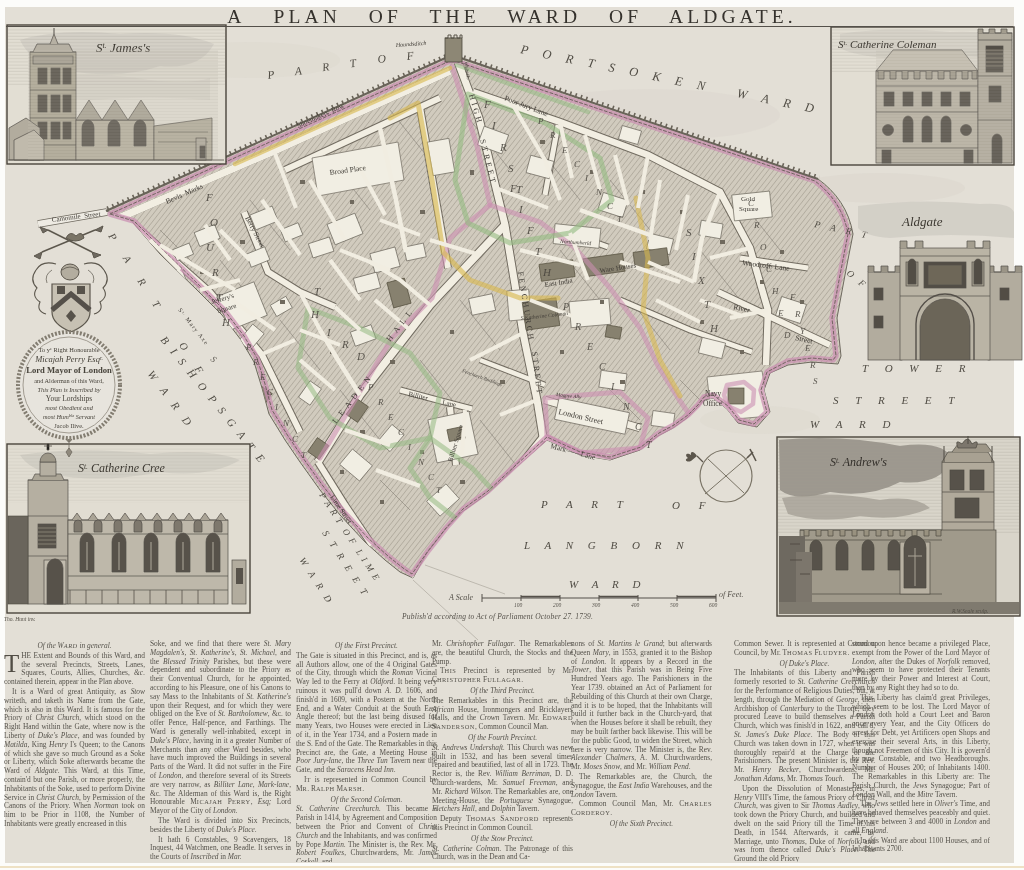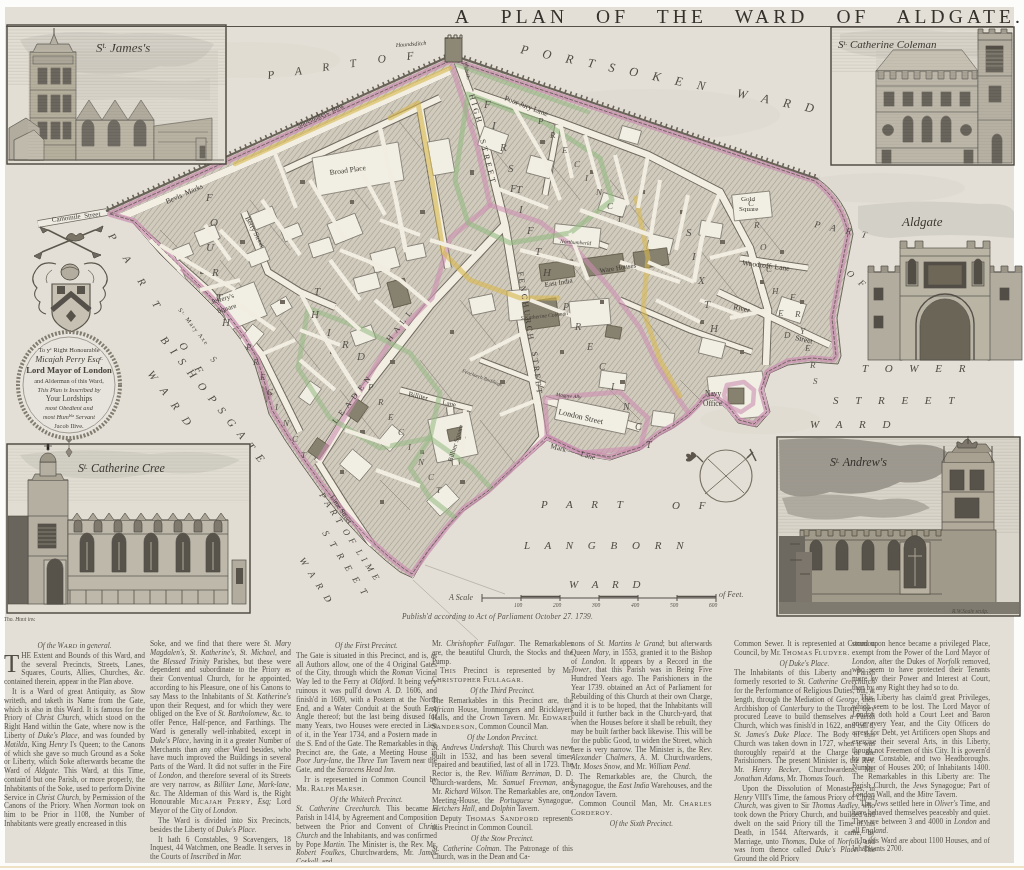--- a/index.html
+++ b/index.html
@@ -1,19 +1,19 @@
 <!DOCTYPE html>
 <html><head>
 <meta charset="utf-8">
 <style>
   html,body{margin:0;padding:0;}
   body{width:1024px;height:870px;background:#fcfcfa;position:relative;overflow:hidden;
        font-family:"Liberation Serif", serif;}
   .paper{position:absolute;left:5px;top:7px;width:1009px;height:856px;background:#e3dfd6;}
-  .title{position:absolute;left:0;top:6px;width:1024px;text-align:right;
+  .title{position:absolute;left:0;top:6px;width:1024px;text-align:center;
          font-size:19.5px;color:#35322d;letter-spacing:4.1px;word-spacing:5px;white-space:nowrap;}
   .trule{position:absolute;left:6px;top:26px;width:1007px;height:1.3px;background:#54504a;}
   svg{position:absolute;left:0;top:0;}
   .col{position:absolute;top:640px;height:222px;font-size:7.4px;line-height:8.8px;
        color:#55524b;text-align:justify;overflow:hidden;}
   .col p{margin:0 0 1px 0;text-indent:8px;}
   .col p.np{text-indent:0;}
   .hdr{text-align:center;font-style:italic;text-indent:0 !important;margin:2px 0 1px 0 !important;}
   .sc{font-size:6.4px;letter-spacing:.5px;}
   .dc{float:left;font-size:25px;line-height:21px;padding:1px 2px 0 0;color:#514d45;}
@@ -731,30 +731,30 @@
 <div class="col" style="left:150px;width:141px;">
 <p class="np">Soke, and we find that there were <i>St. Mary Magdalen's</i>, <i>St. Katherine's</i>, <i>St. Michael</i>, and the <i>Blessed Trinity</i> Parishes, but these were dependent and subordinate to the Priory as their Conventual Church, for he appointed, according to his Pleasure, one of his Canons to say Mass to the Inhabitants of <i>St. Katherine's</i> upon their Request, and for which they were obliged on the Eve of <i>St. Bartholomew</i>, &amp;c. to offer Pence, Half-pence, and Farthings. The Ward is generally well-inhabited, except in <i>Duke's Place</i>, having in it a greater Number of Merchants than any other Ward besides, who have much improved the Buildings in several Parts of the Ward. It did not suffer in the Fire of <i>London</i>, and therefore several of its Streets are very narrow, as <i>Billiter Lane</i>, <i>Mark-lane</i>, &amp;c. The Alderman of this Ward is, the Right Honourable M<span class="sc">ICAJAH</span> P<span class="sc">ERRY</span>, <i>Esq;</i> Lord Mayor of the City of <i>London</i>.</p>
 <p>The Ward is divided into Six Precincts, besides the Liberty of <i>Duke's Place</i>.</p>
 <p>It hath 6 Constables, 9 Scavengers, 18 Inquest, 44 Watchmen, one Beadle. It serves in the Courts of <i>Inscribed</i> in <i>Mar.</i></p>
 </div>
 
 <div class="col" style="left:296px;width:141px;">
 <p class="hdr">Of the First Precinct.</p>
 <p class="np">The Gate is situated in this Precinct, and is, as all Authors allow, one of the 4 Original Gates of the City, through which the <i>Roman</i> Vicinal Way led to the Ferry at <i>Oldford</i>. It being very ruinous it was pull'd down <i>A. D.</i> 1606, and finish'd in 1609, with a Postern at the North End, and a Water Conduit at the South East Angle thereof; but the last being disused for many Years, two Houses were erected in Lieu of it, in the Year 1734, and a Postern made in the S. End of the Gate. The Remarkables in this Precinct are, the Gate, a Meeting House in <i>Poor Jury-lane</i>, the <i>Three Tun</i> Tavern near the Gate, and the <i>Saracens Head Inn</i>.</p>
 <p>I<span class="sc">T</span> is represented in Common Council by M<span class="sc">R</span>. R<span class="sc">ALPH</span> M<span class="sc">ARSH</span>.</p>
-<p class="hdr">Of the Whitech Precinct.</p>
+<p class="hdr">Of the Second Coleman.</p>
 <p class="np"><i>St. Catherine Creechurch.</i> This became a Parish in 1414, by Agreement and Composition between the Prior and Convent of <i>Christ Church</i> and the Inhabitants, and was confirmed by Pope <i>Martin</i>. The Minister is, the Rev. Mr. <i>Robert Foulkes</i>, Churchwardens, Mr. <i>James Coskell</i>, and</p>
 </div>
 
 <div class="col" style="left:432px;width:141px;">
 <p class="np">Mr. <i>Chrishopher Fullagar</i>. The Remarkables are, the beautiful Church, the Stocks and the Pump.</p>
 <p>T<span class="sc">HIS</span> Precinct is represented by Mr. C<span class="sc">HRISTOPHER</span> F<span class="sc">ULLAGAR</span>.</p>
 <p class="hdr">Of the Third Precinct.</p>
 <p class="np">The Remarkables in this Precinct are, the <i>African</i> House, Ironmongers and Bricklayers Halls, and the <i>Crown</i> Tavern. Mr. E<span class="sc">DWARD</span> S<span class="sc">ANDERSON</span>, Common Council Man.</p>
-<p class="hdr">Of the London Precinct.</p>
+<p class="hdr">Of the Fourth Precinct.</p>
 <p class="np"><i>St. Andrews Undershaft.</i> This Church was new built in 1532, and has been several times repaired and beautified, last of all in 1723. The Rector is, the Rev. <i>William Berriman</i>, D. D. Church-wardens, Mr. <i>Samuel Freeman</i>, and Mr. <i>Richard Wilson</i>. The Remarkables are, one Meeting-House, the <i>Portuguese</i> Synagogue, <i>Fletchers Hall</i>, and <i>Dolphin</i> Tavern.</p>
 <p>Deputy T<span class="sc">HOMAS</span> S<span class="sc">ANDFORD</span> represents this Precinct in Common Council.</p>
 <p class="hdr">Of the Stow Precinct.</p>
 <p class="np"><i>St. Catherine Colman.</i> The Patronage of this Church, was in the Dean and Ca-</p>
 </div>
 
 <div class="col" style="left:571px;width:141px;">
 <p class="np">nons of <i>St. Martins le Grand</i>; but afterwards Queen <i>Mary</i>, in 1553, granted it to the Bishop of <i>London</i>. It appears by a Record in the <i>Tower</i>, that this Parish was in Being Five Hundred Years ago. The Parishioners in the Year 1739. obtained an Act of Parliament for Rebuilding of this Church at their own Charge, and it is to be hoped, that the Inhabitants will build it further back in the Church-yard, that when the Houses before it shall be rebuilt, they may be built farther back likewise. This will be for the public Good, to widen the Street, which here is very narrow. The Minister is, the Rev. <i>Alexander Chalmers</i>, A. M. Churchwardens, Mr. <i>Moses Snow</i>, and Mr. <i>William Pend</i>.</p>
 <p>The Remarkables are, the Church, the Synagogue, the <i>East India</i> Warehouses, and the <i>London</i> Tavern.</p>
 <p>Common Council Man, Mr. C<span class="sc">HARLES</span> C<span class="sc">ORDEROY</span>.</p>

